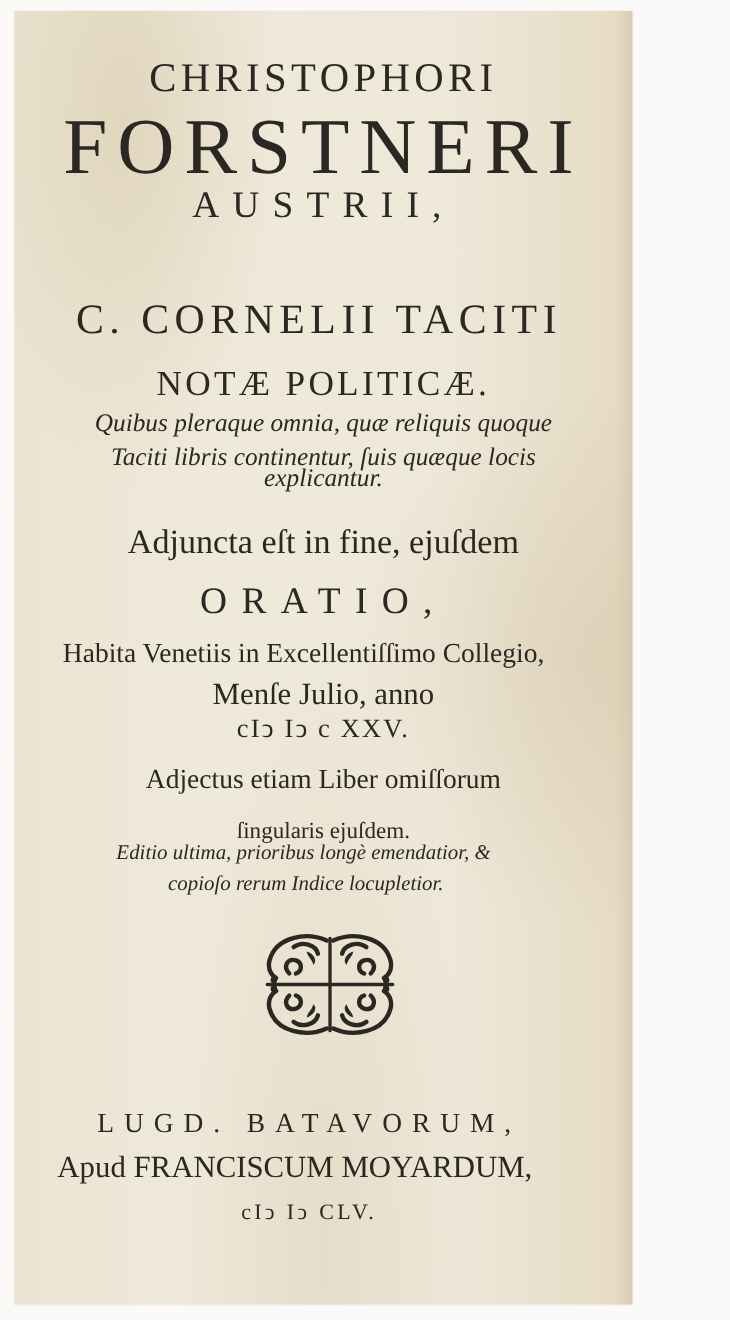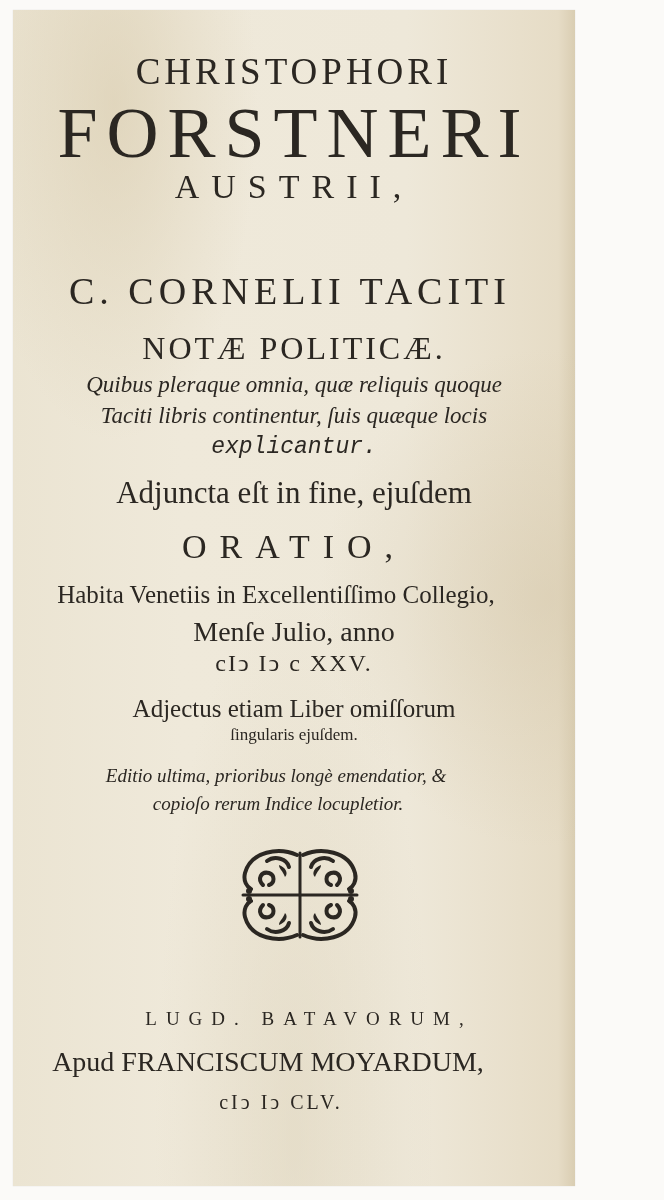--- a/index.html
+++ b/index.html
@@ -17,31 +17,31 @@
   .roman{font-family:"Liberation Serif","DejaVu Serif",serif;}
   .italic{font-family:"Liberation Serif","DejaVu Serif",serif;font-style:italic;}
   .l1{top:40px;font-size:37px;letter-spacing:4px;}
   .l2{top:82px;font-size:72px;letter-spacing:9px;font-weight:normal;}
   .l3{top:158px;font-size:34px;letter-spacing:12px;}
   .l4{top:217px;font-size:25px;letter-spacing:0.5px;}
   .l5{top:259px;font-size:38px;letter-spacing:5px;left:-4px;}
   .l6{top:320px;font-size:32px;letter-spacing:3px;}
   .l7{top:362px;font-size:23px;}
   .l8{top:393px;font-size:23px;}
-  .l9{top:424px;font-size:23px;font-family:Liberation Mono, monospace;}
+  .l9{top:412px;font-size:23px;}
   .l10{top:465px;font-size:31px;}
   .l11{top:518px;font-size:34px;letter-spacing:13px;}
   .l12{top:571px;font-size:25px;left:-18px;}
   .l13{top:606px;font-size:28px;}
   .l14{top:640px;font-size:24px;letter-spacing:2px;}
   .l15{top:685px;font-size:25px;}
-  .l16{top:715px;font-size:17px;}
+  .l16{top:733px;font-size:21px;}
   .l17{top:755px;font-size:19px;left:-18px;}
   .l18{top:783px;font-size:19px;left:-16px;}
-  .l19{top:998px;font-size:19px;letter-spacing:9px;left:-13px;padding-left:28px;}
+  .l19{top:998px;font-size:25px;letter-spacing:9px;left:-13px;}
   .l20{top:1036px;font-size:28px;left:-26px;}
   .l21{top:1081px;font-size:20px;letter-spacing:3px;left:-13px;}
   .ornament{position:absolute;left:226px;top:835px;width:122px;height:100px;}
 </style>
 </head>
 <body>
 
 <div class="page">
   <div class="line roman l1">CHRISTOPHORI</div>
   <div class="line roman l2">FORSTNERI</div>

